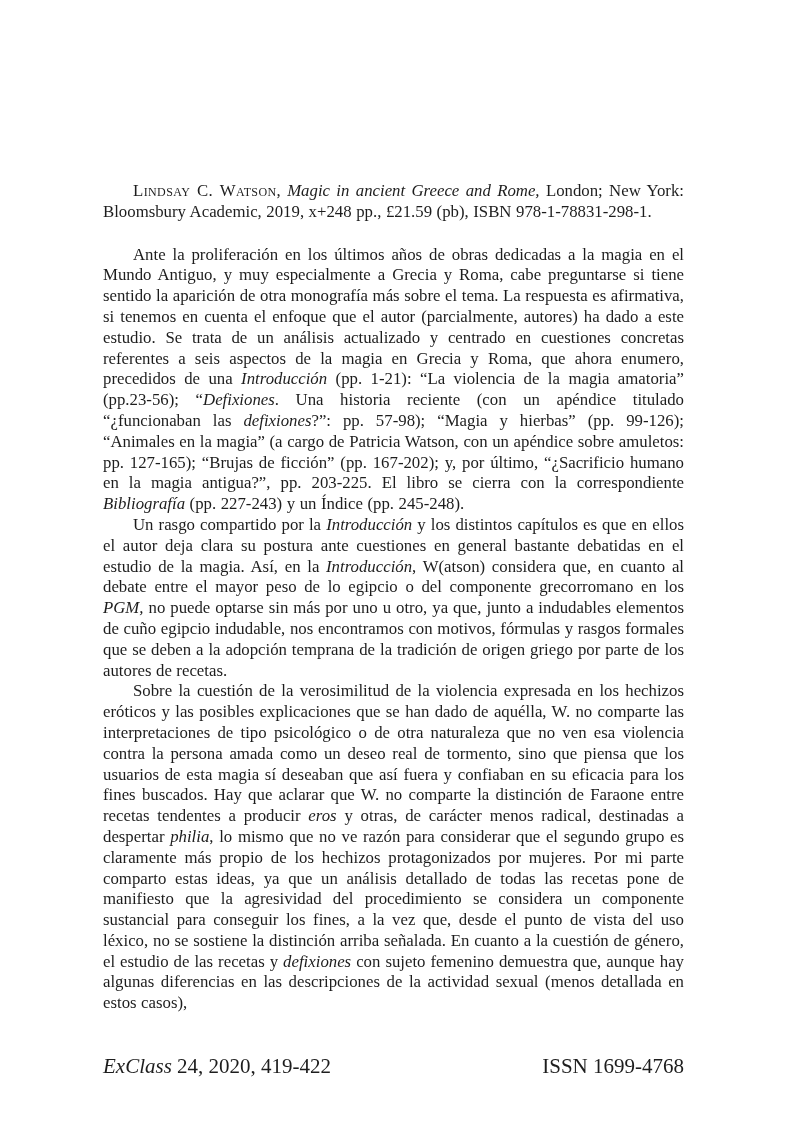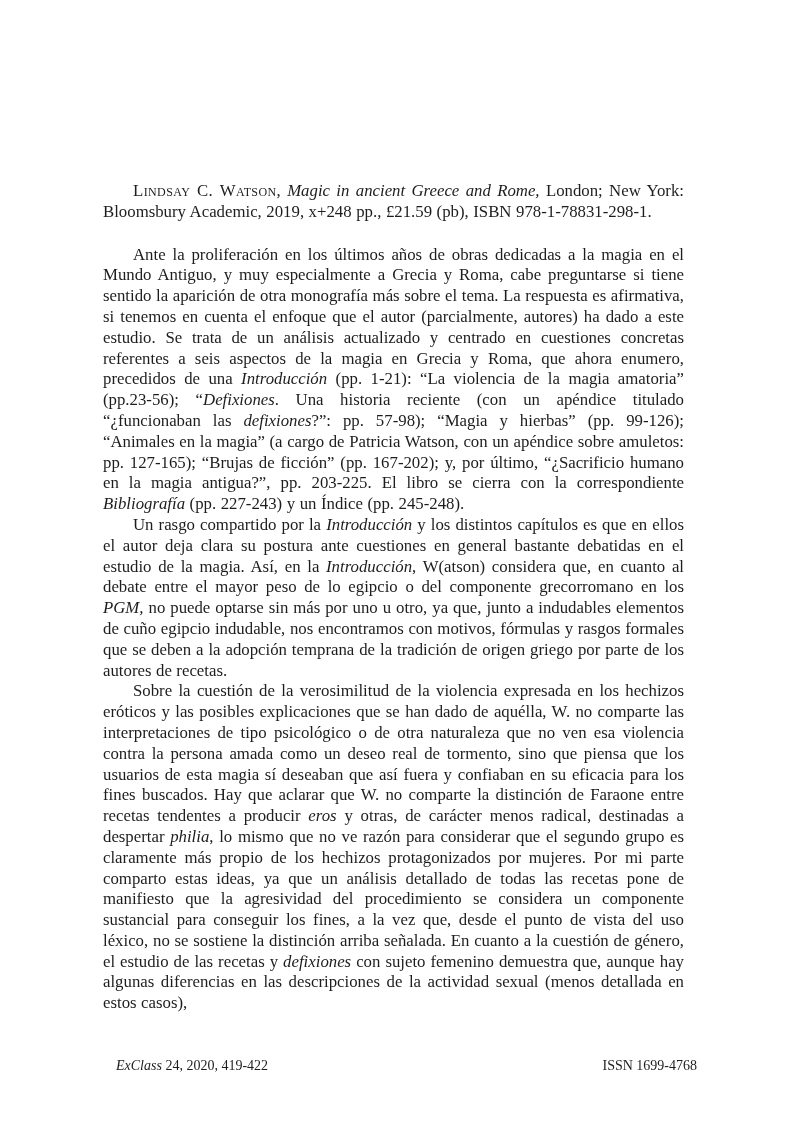--- a/index.html
+++ b/index.html
@@ -36,27 +36,27 @@
     margin-bottom: 22px;
   }
   .seg-roman { font-style: normal; }
   .seg-italic { font-style: italic; }
   .seg-smallcaps {
     font-variant: small-caps;
     letter-spacing: 0.4px;
   }
   .footer {
     position: absolute;
-    left: 116px;
+    left: 103px;
     top: 1056px;
     width: 581px;
     display: flex;
     justify-content: space-between;
     align-items: flex-end;
-    font-size: 14px;
+    font-size: 21px;
     line-height: 20px;
   }
   .footer-left, .footer-right { white-space: nowrap; }
 </style>
 </head>
 <body>
 
 <div class="page">
   <div class="text-block">
     <p class="citation"><span class="seg-smallcaps">Lindsay C. Watson</span><span class="seg-roman">, </span><span class="seg-italic">Magic in ancient Greece and Rome,</span><span class="seg-roman"> London; New York: Bloomsbury Academic, 2019, x+248 pp., £21.59 (pb), ISBN 978-1-78831-298-1.</span></p>

